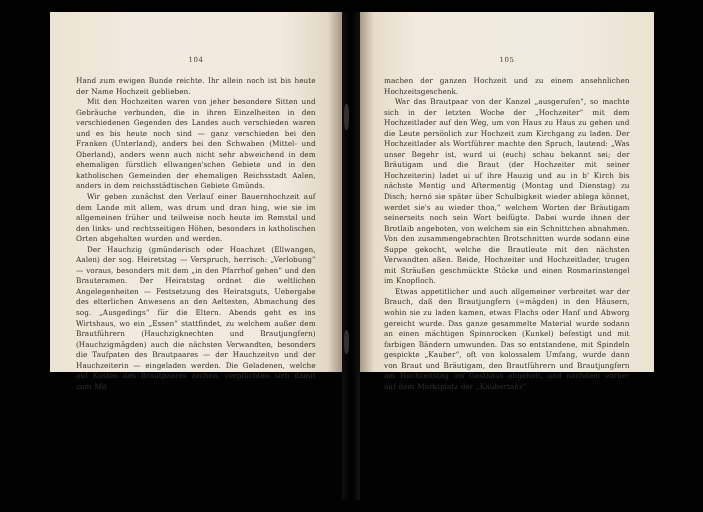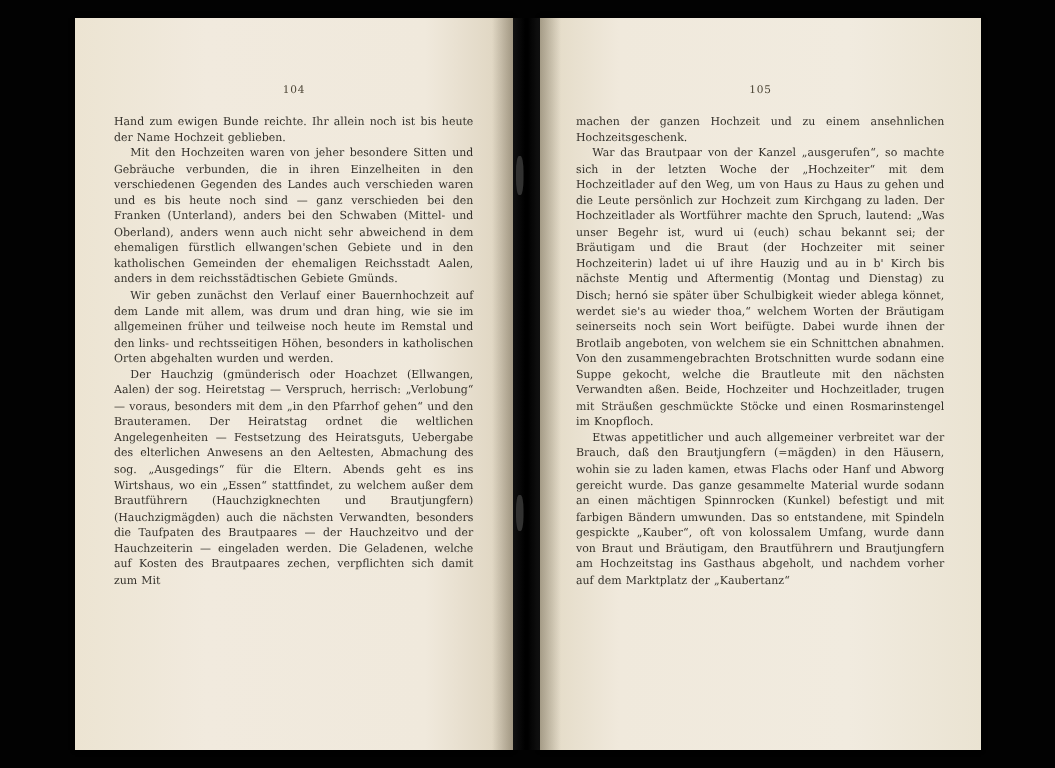--- a/index.html
+++ b/index.html
@@ -17,21 +17,21 @@
     position: absolute;
     left: 0;
     top: 0;
     width: 703px;
     height: 512px;
     background: #020202;
   }
   .page {
     position: absolute;
     top: 12px;
-    height: 488px;
+    height: 360px;
     background: #efe8d8;
     box-shadow: 0 0 3px rgba(0,0,0,0.6);
   }
   .page-left {
     left: 50px;
     width: 292px;
     background: linear-gradient(to right, #ece4d2 0%, #f1eade 30%, #f0e9dc 80%, #dcd2bd 100%);
   }
   .page-right {
     left: 360px;

